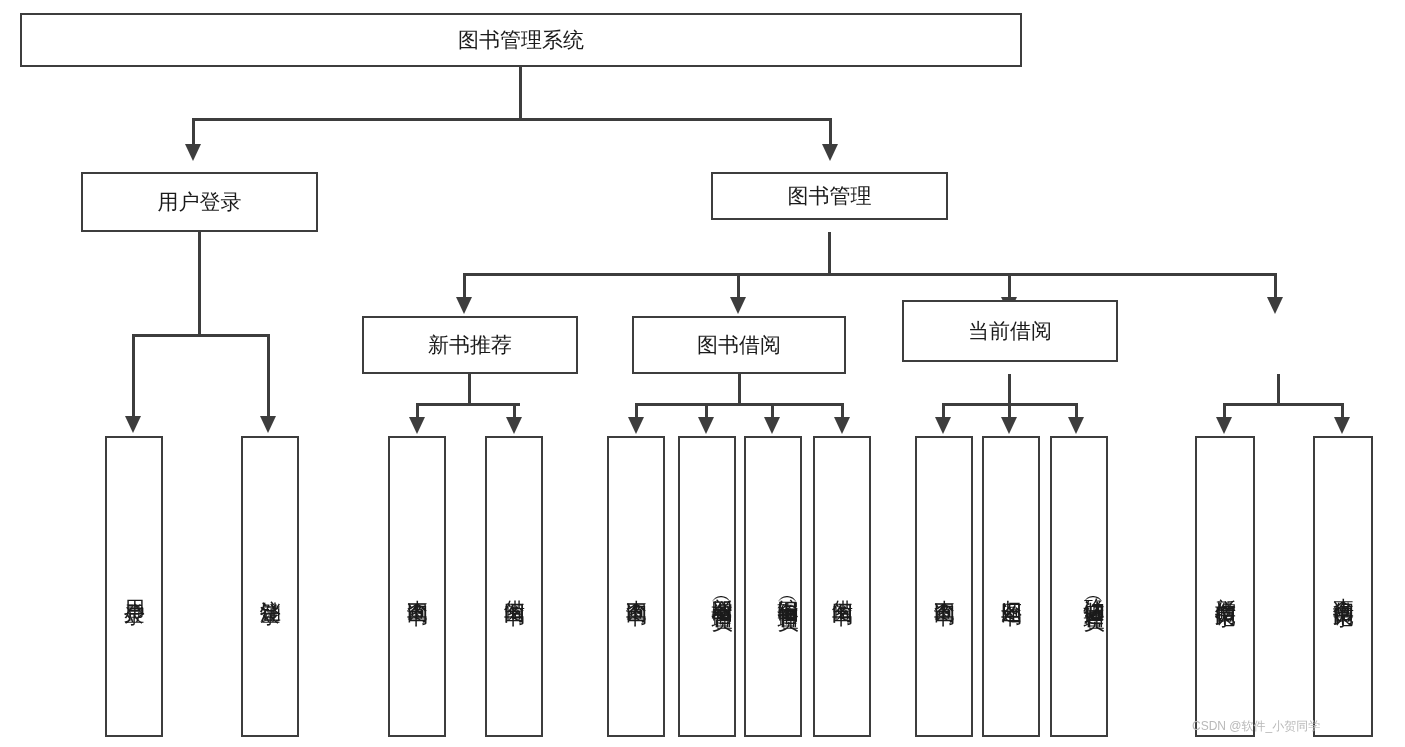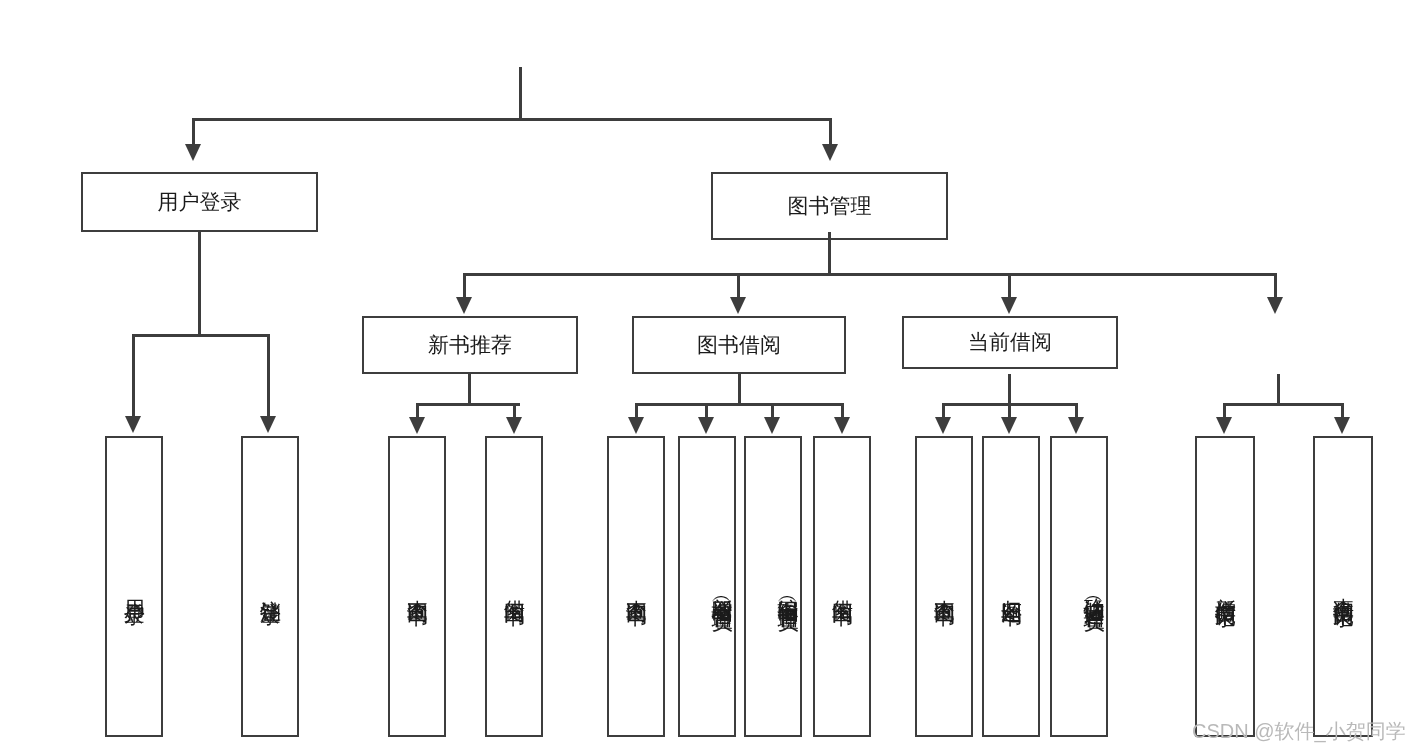--- a/index.html
+++ b/index.html
@@ -58,45 +58,48 @@
     position: absolute;
     width: 0;
     height: 0;
     border-left: 8px solid transparent;
     border-right: 8px solid transparent;
     border-top: 17px solid #3d3d3d;
   }
   
   #watermark {
     position: absolute;
-    font-size: 20px;
+    font-size: 12px;
     color: #b9b9b9;
     white-space: nowrap;
     user-select: none;
   }
 </style>
 </head>
 <body>
 
 <div id="canvas">
 
+  <div class="node h" style="left:20px; top:13px; width:1002px; height:54px;">
+    <span>图书管理系统</span>
+  </div>
 
   <div class="ln v" style="left:519px; top:67px; width:3px; height:52px;"></div>
 
   <div class="ln h" style="left:192px; top:118px; width:640px; height:3px;"></div>
 
   <div class="ln v" style="left:192px; top:118px; width:3px; height:28px;"></div>
   <div class="arrow" style="left:185px; top:144px;"></div>
   <div class="ln v" style="left:829px; top:118px; width:3px; height:28px;"></div>
   <div class="arrow" style="left:822px; top:144px;"></div>
 
   <div class="node h" style="left:81px; top:172px; width:237px; height:60px;">
     <span>用户登录</span>
   </div>
-  <div class="node h" style="left:711px; top:172px; width:237px; height:68px;">
+  <div class="node h" style="left:711px; top:172px; width:237px; height:48px;">
     <span>图书管理</span>
   </div>
 
   <div class="ln v" style="left:198px; top:232px; width:3px; height:103px;"></div>
   <div class="ln h" style="left:132px; top:334px; width:138px; height:3px;"></div>
   <div class="ln v" style="left:132px; top:334px; width:3px; height:84px;"></div>
   <div class="arrow" style="left:125px; top:416px;"></div>
   <div class="ln v" style="left:267px; top:334px; width:3px; height:84px;"></div>
   <div class="arrow" style="left:260px; top:416px;"></div>
 
@@ -110,21 +113,21 @@
   <div class="arrow" style="left:1001px; top:297px;"></div>
   <div class="ln v" style="left:1274px; top:273px; width:3px; height:26px;"></div>
   <div class="arrow" style="left:1267px; top:297px;"></div>
 
   <div class="node h" style="left:632px; top:316px; width:214px; height:58px;">
     <span>图书借阅</span>
   </div>
   <div class="node h" style="left:362px; top:316px; width:216px; height:58px;">
     <span>新书推荐</span>
   </div>
-  <div class="node h" style="left:902px; top:316px; width:216px; height:53px;">
+  <div class="node h" style="left:902px; top:300px; width:216px; height:62px;">
     <span>当前借阅</span>
   </div>
 
   <div class="ln v" style="left:468px; top:374px; width:3px; height:31px;"></div>
   <div class="ln h" style="left:416px; top:403px; width:104px; height:3px;"></div>
   <div class="ln v" style="left:416px; top:403px; width:3px; height:16px;"></div>
   <div class="arrow" style="left:409px; top:417px;"></div>
   <div class="ln v" style="left:513px; top:403px; width:3px; height:16px;"></div>
   <div class="arrow" style="left:506px; top:417px;"></div>
 

